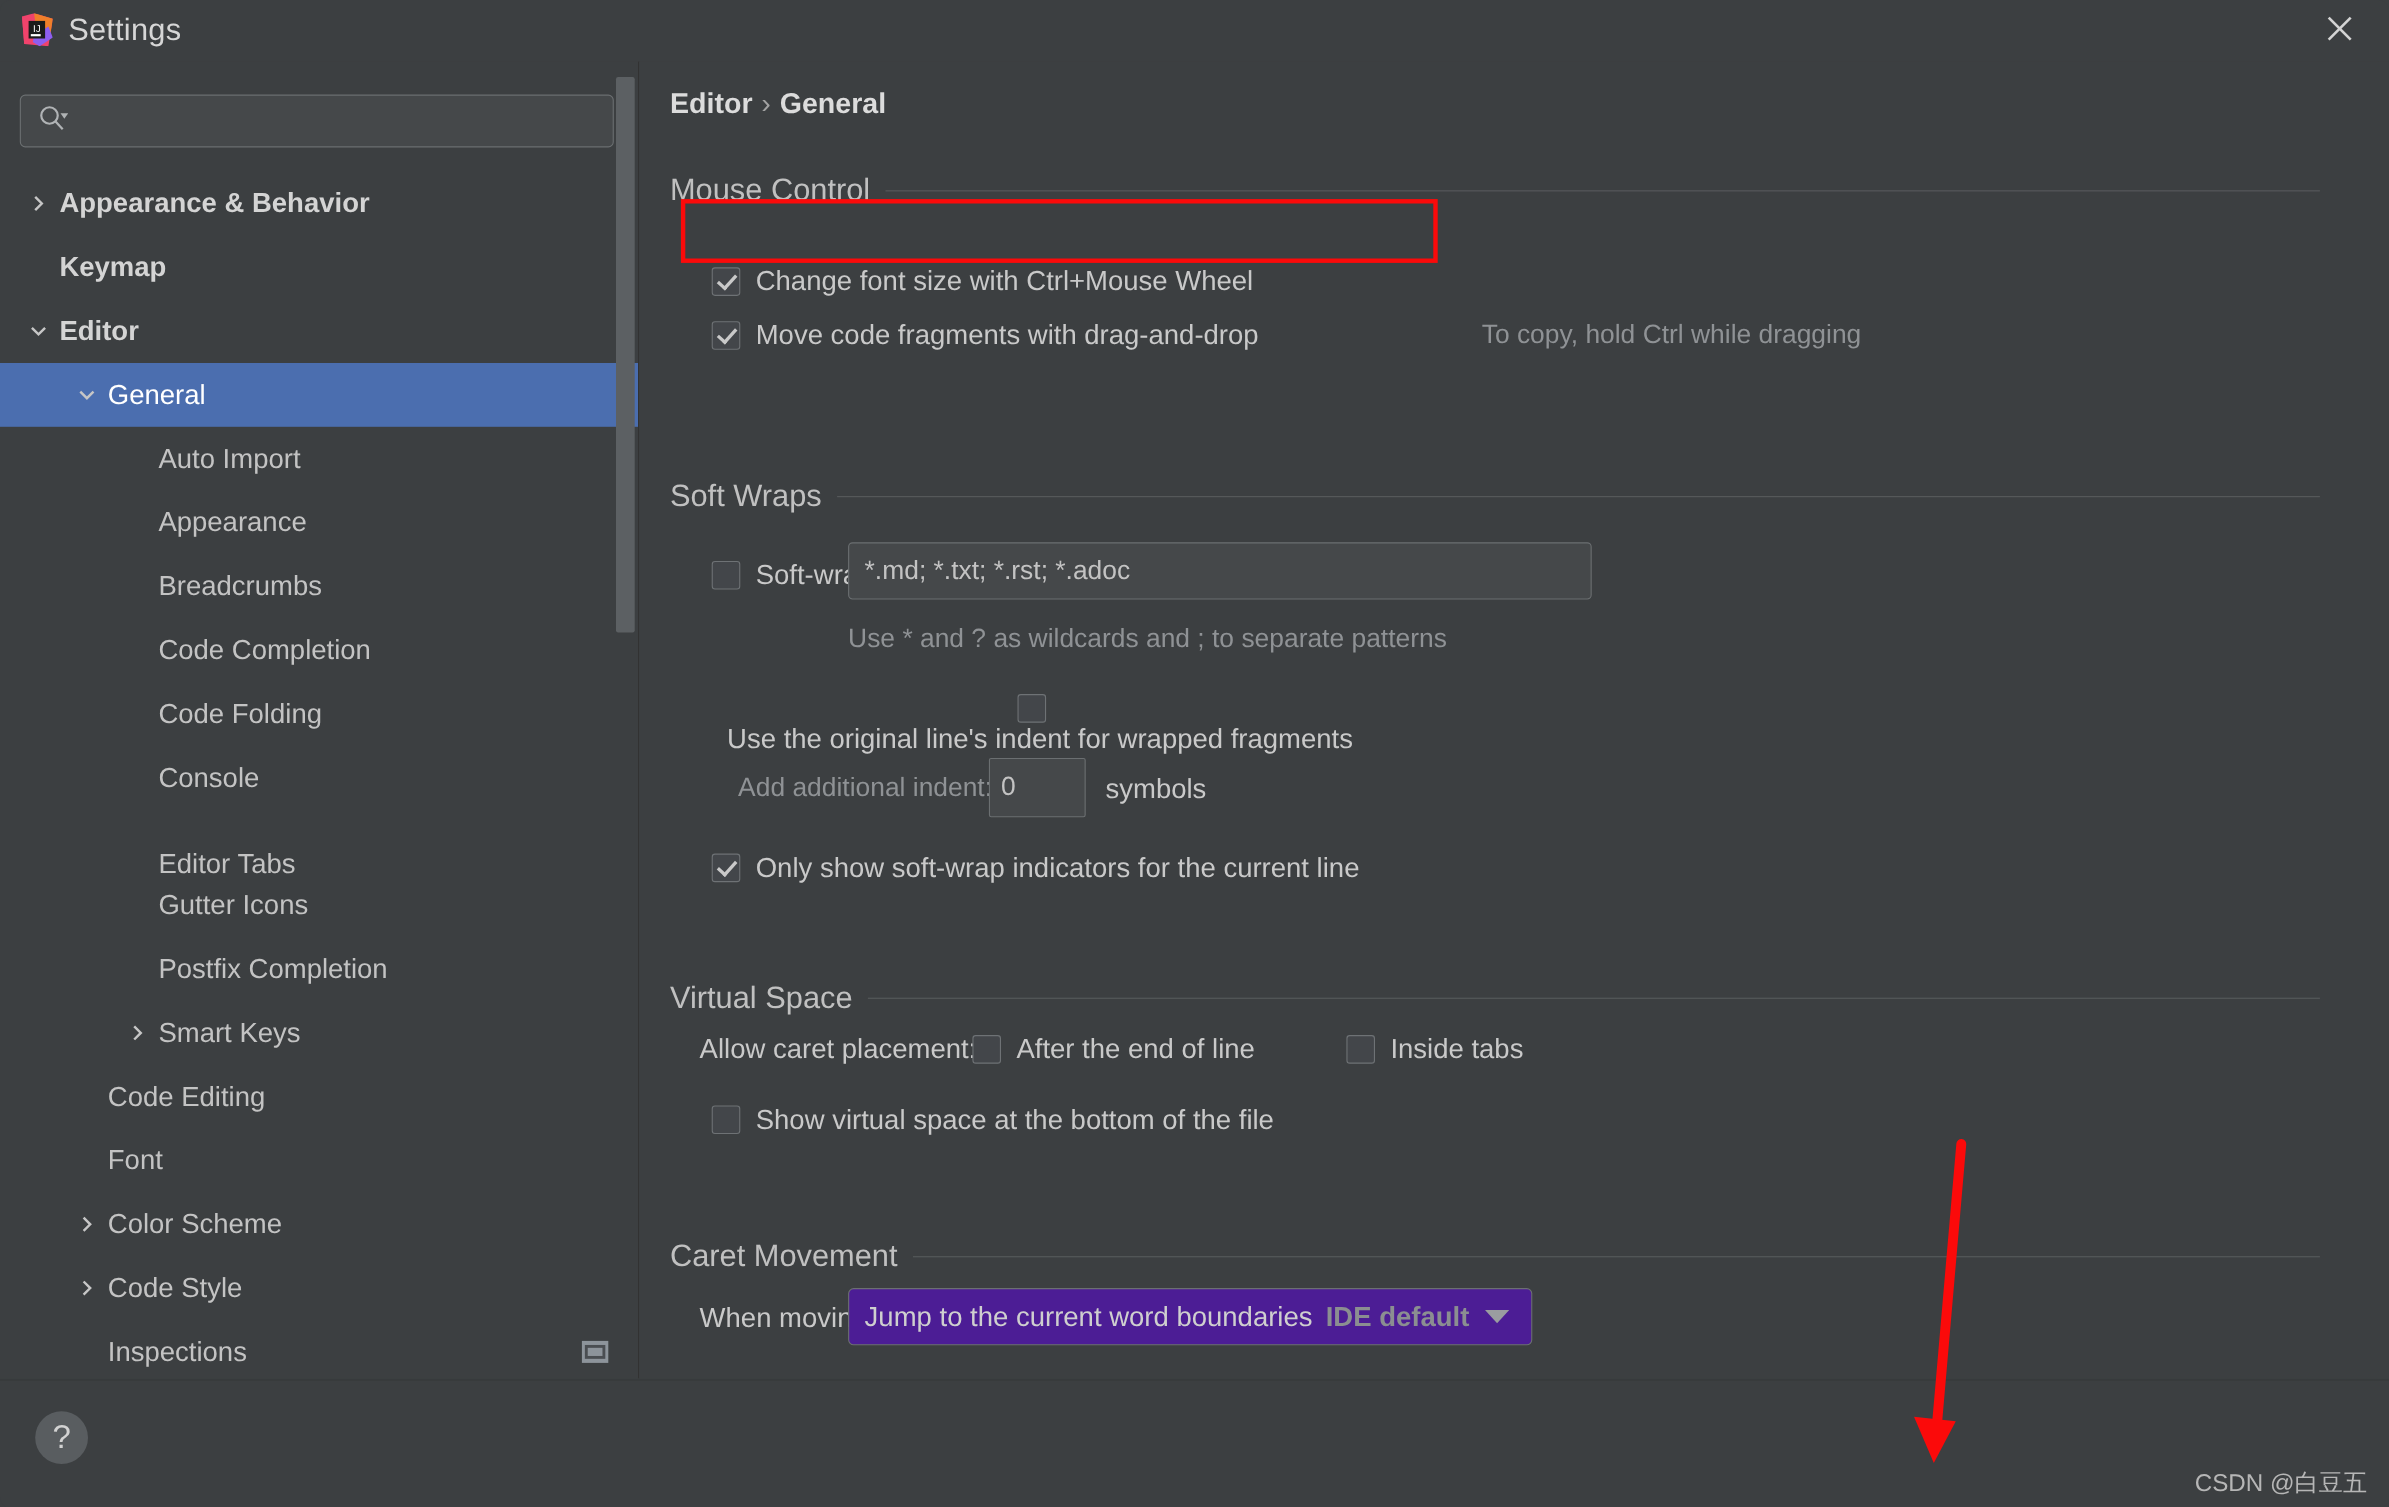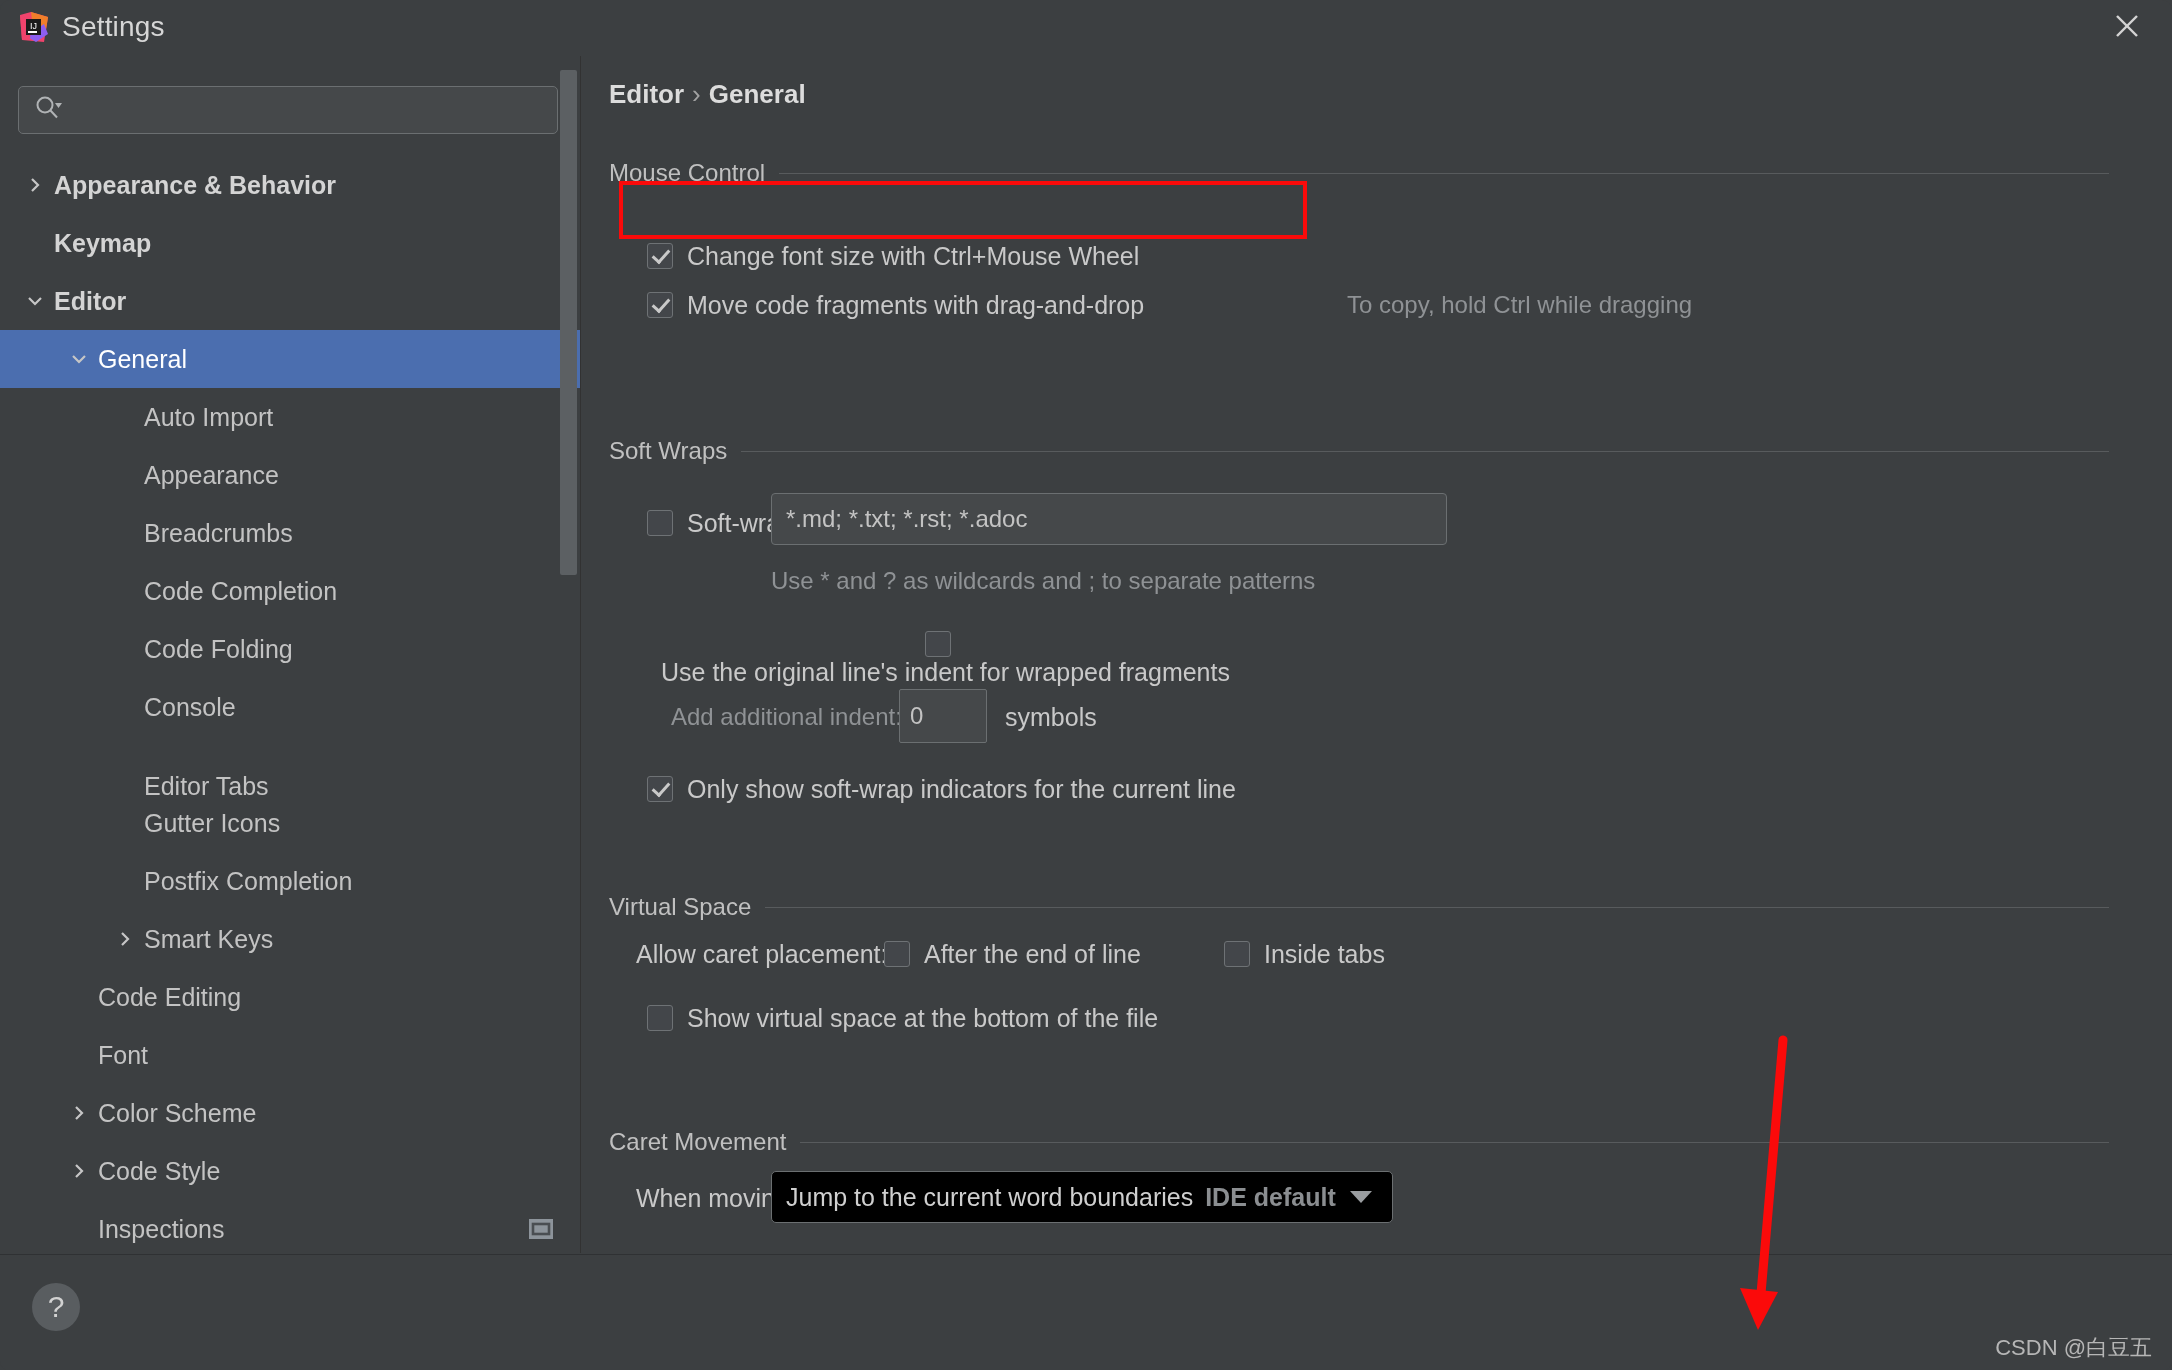--- a/index.html
+++ b/index.html
@@ -155,21 +155,21 @@
 
   .section {
     position: absolute;
     left: 28px;
     width: 1500px;
     display: flex;
     align-items: center;
     height: 26px;
   }
   .section-title {
-    font-size: 24px;
+    font-size: 28px;
     color: #c0c0c0;
     white-space: nowrap;
     padding-right: 14px;
     line-height: 26px;
   }
   .section-rule {
     flex: 1;
     height: 1px;
     background: #585b5d;
   }
@@ -226,21 +226,21 @@
     box-sizing: border-box;
     outline: none;
     padding: 0 14px;
   }
 
   .combo {
     position: absolute;
     height: 52px;
     border: 1px solid #6b6f71;
     border-radius: 5px;
-    background: #000000;
+    background: #4c1d95;
     box-sizing: border-box;
     display: flex;
     align-items: center;
     cursor: pointer;
   }
   .combo .combo-value {
     font-size: 25px;
     color: #cfcfcf;
     margin-left: 14px;
     line-height: 28px;

